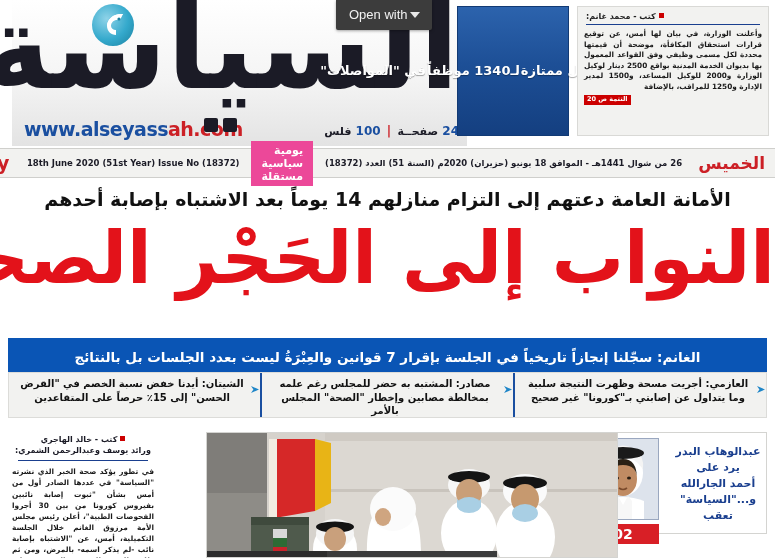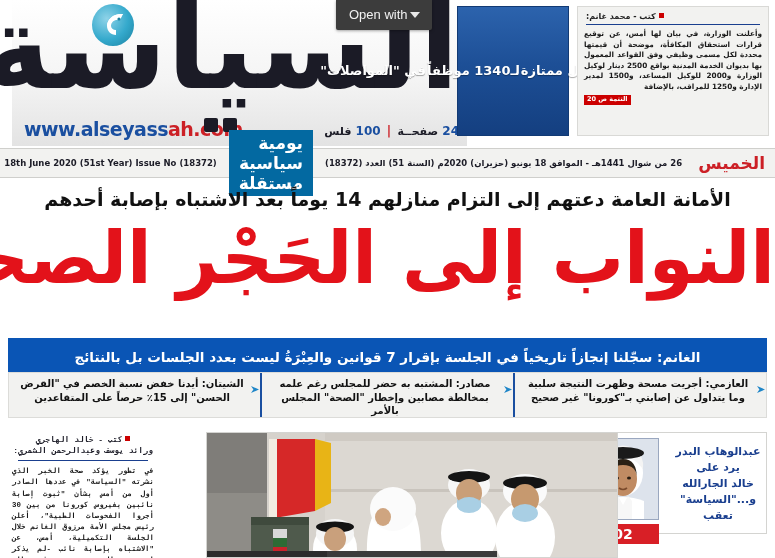--- a/index.html
+++ b/index.html
@@ -94,21 +94,21 @@
   
   .datebar{
     position:absolute;left:0;top:148px;width:775px;height:30px;
     background:#f2f2f0;border-top:1px solid #cfcfcc;border-bottom:1px solid #cfcfcc;
     box-sizing:border-box;display:flex;align-items:center;direction:rtl;
   }
   .dow-ar{color:#cc2026;font-weight:bold;font-size:17px;padding:0 10px 0 8px;direction:rtl;}
   .vrule{width:2px;height:18px;background:#1a4fa0;}
   .date-ar{font-size:8.5px;font-weight:bold;color:#1b1b26;padding:0 8px;direction:rtl;white-space:nowrap;}
   .tagline{
-    background:#0369a1;color:#fff;font-size:17px;font-weight:bold;
+    background:#ec4899;color:#fff;font-size:11px;font-weight:bold;
     padding:3px 10px;direction:rtl;letter-spacing:1px;margin:0 4px;
   }
   .spacer{flex:1;}
   .date-en{font-size:8.5px;font-weight:bold;color:#1b1b26;direction:ltr;padding:0 8px;white-space:nowrap;}
   .dow-en{color:#cc2026;font-weight:bold;font-size:19px;padding:0 10px 0 8px;direction:ltr;
     font-family:"DejaVu Sans","Liberation Sans",sans-serif;letter-spacing:-0.5px;}
 
   
   .kicker{
     position:absolute;left:0;top:188px;width:775px;text-align:center;
@@ -164,21 +164,21 @@
   }
 
   .photo{
     position:absolute;left:206px;top:432px;width:412px;height:126px;
     border:1px solid #d4d4d1;box-sizing:border-box;overflow:hidden;
     background:#d8d5d0;
   }
 
   .story-col{
     position:absolute;left:8px;top:432px;width:150px;height:126px;
-    padding:2px 4px;box-sizing:border-box;direction:rtl;font-family:Liberation Mono, monospace;
+    padding:2px 4px;box-sizing:border-box;direction:rtl;
   }
   .story-byline{font-size:8px;font-weight:bold;color:#1b1b26;text-align:center;line-height:1.4;direction:rtl;}
   .story-byline .sq{display:inline-block;width:5px;height:5px;background:#c00;margin-left:3px;vertical-align:1px;}
   .story-rule{height:1px;background:#1a3f8f;margin:4px 6px 5px 6px;}
   .story-body{font-size:7.4px;line-height:1.5;color:#1a1a1a;text-align:justify;
     direction:rtl;font-weight:bold;}
   .story-body p{margin:0;}
 </style>
 </head>
 <body>
@@ -287,21 +287,21 @@
         <span>الشيتان: أيدنا خفض نسبة الخصم في "القرض</span><br>
         <span>الحسن" إلى 15٪ حرصاً على المتقاعدين</span>
       </span>
     </div>
   </div>
 
   <div class="promo2">
     <div class="promo2-text">
       <span>عبدالوهاب البدر</span><br>
       <span>يرد على</span><br>
-      <span>خالد الجارالله</span><br>
+      <span>أحمد الجارالله</span><br>
       <span>و..."السياسة"</span><br>
       <span>تعقب</span>
     </div>
     <div class="portrait-wrap">
       <div class="portrait">
         <svg width="70" height="80" viewBox="0 0 70 80">
           <rect width="70" height="80" fill="#e8ecf2"></rect>
           <rect x="0" y="0" width="70" height="80" fill="#dde3ec"></rect>
           <ellipse cx="35" cy="34" rx="20" ry="23" fill="#ffffff"></ellipse>
           <path d="M15 30 Q35 4 55 30 Q57 18 46 10 Q35 3 24 10 Q13 18 15 30 Z" fill="#f4f4f4"></path>

